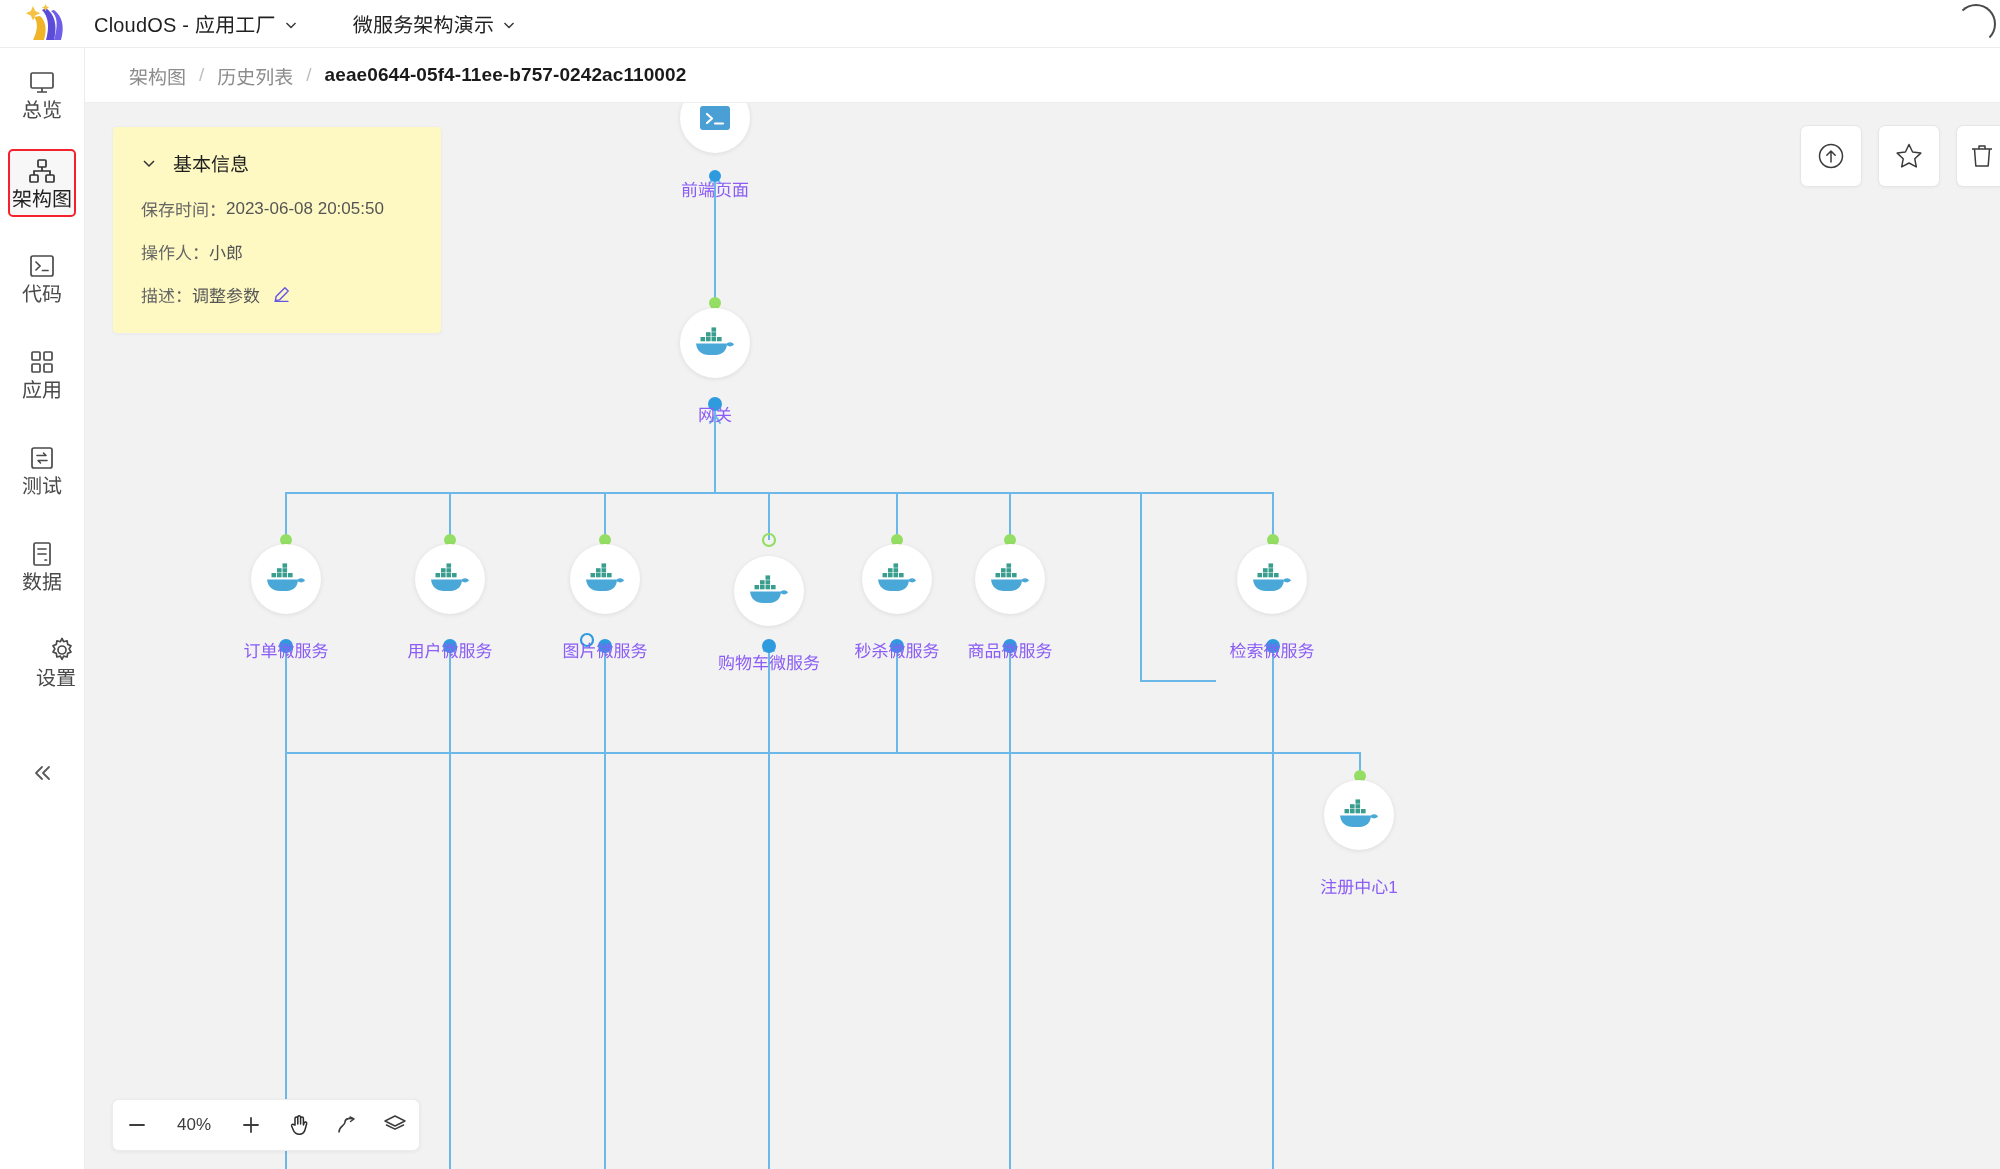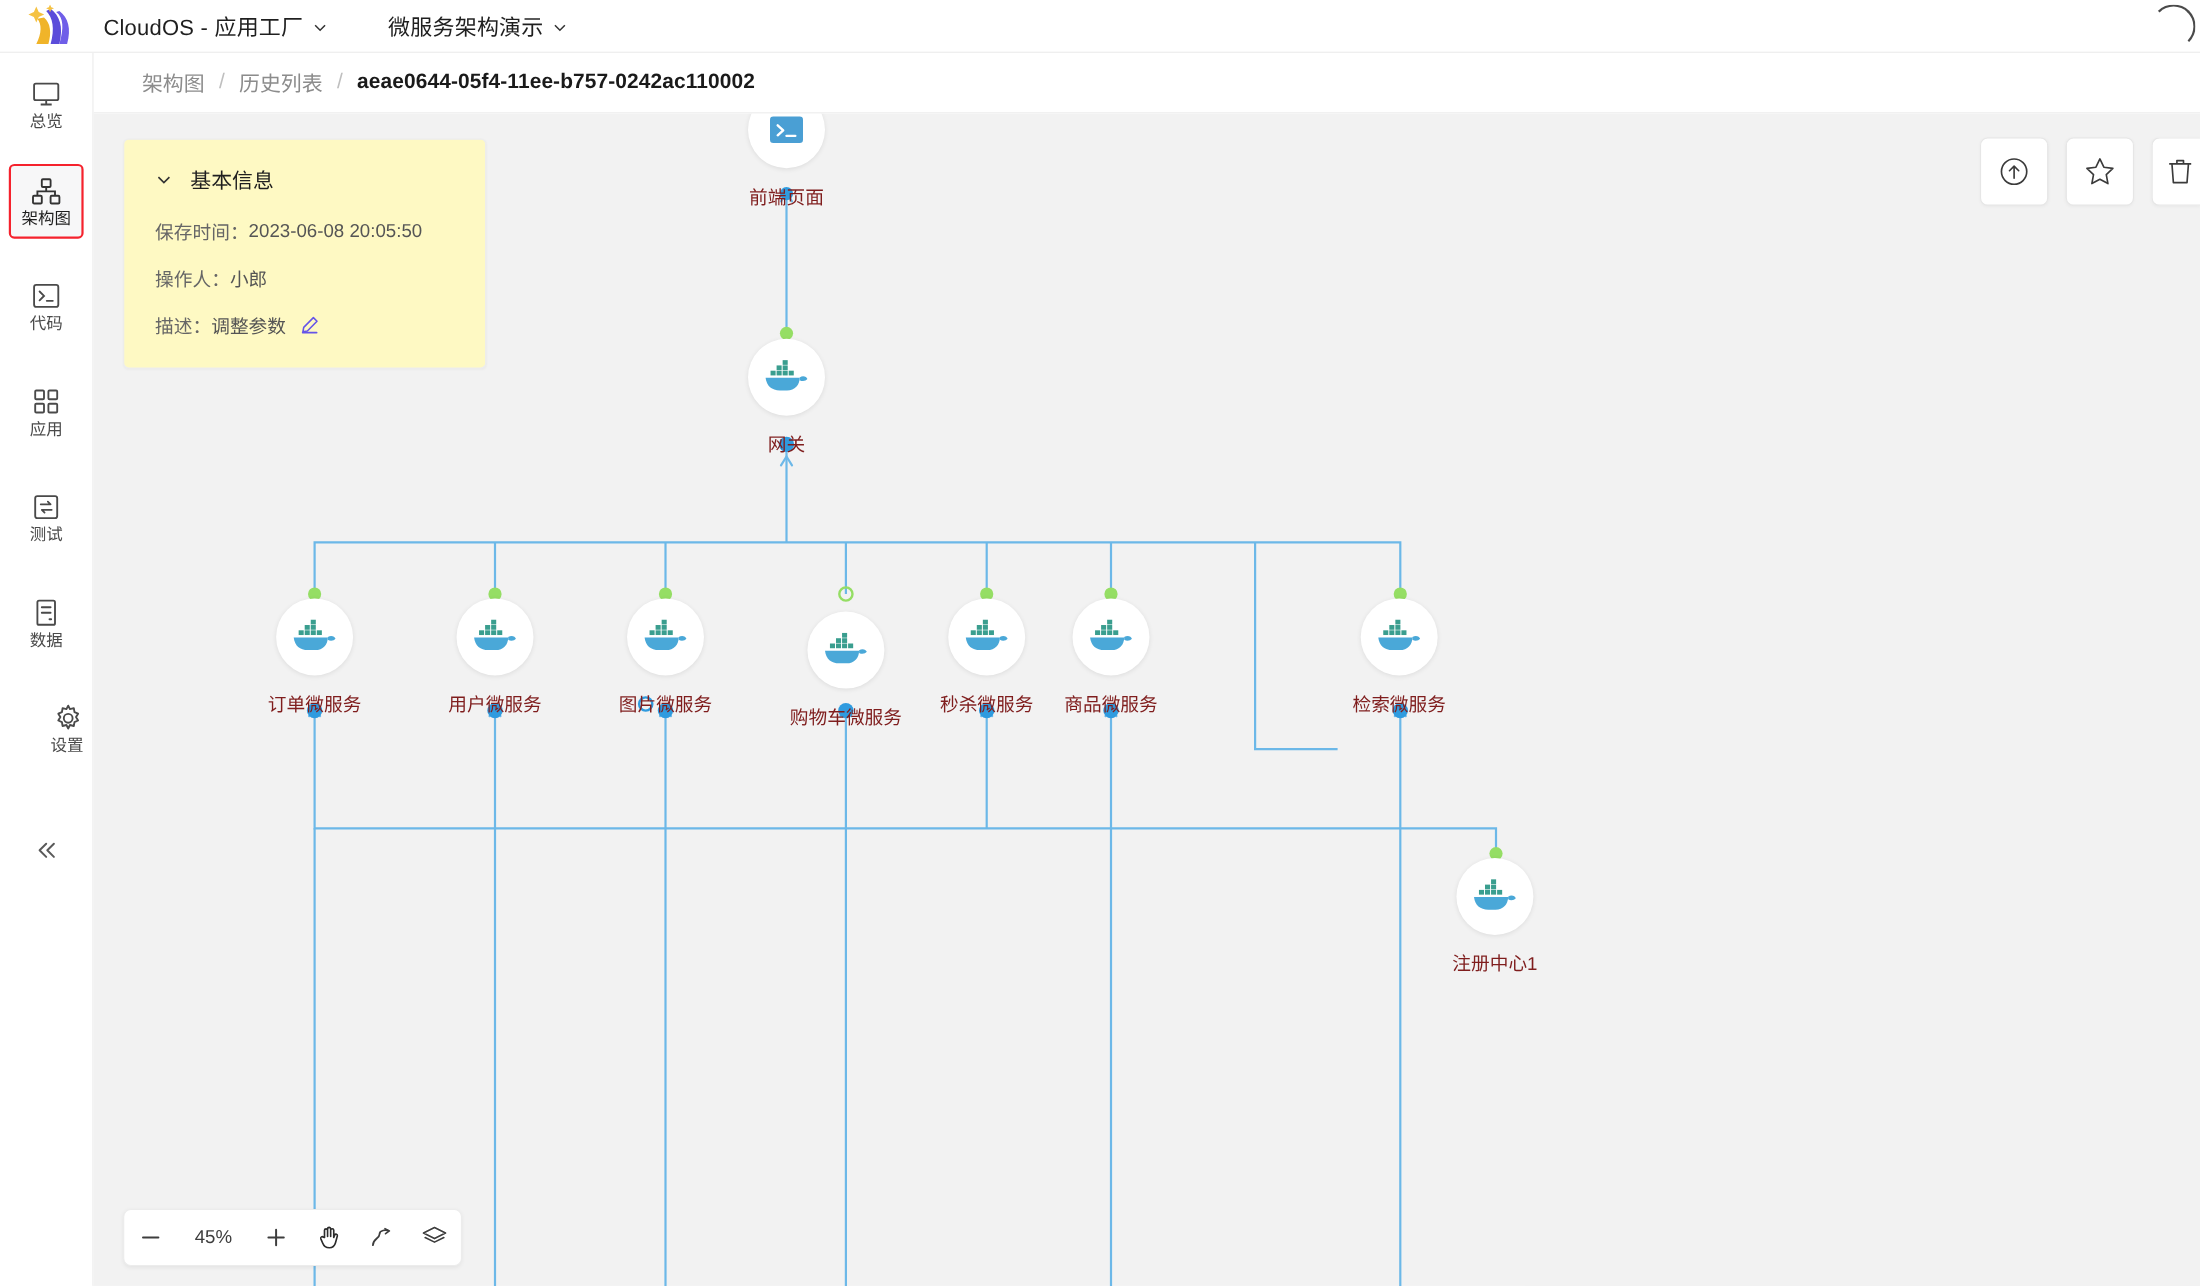--- a/index.html
+++ b/index.html
@@ -42,21 +42,21 @@
   .sidebar {
     position:absolute; left:0; top:48px; width:85px; height:1121px;
     background:#ffffff; border-right:1px solid #ececec; z-index:30;
   }
   .side-item {
     position:absolute; left:8px; width:68px; height:68px;
     display:flex; flex-direction:column; align-items:center; justify-content:center;
     gap:4px; cursor:pointer; border-radius:6px;
   }
   .side-item .s-ico { width:28px; height:28px; display:block; }
-  .side-item .s-lbl { font-size:15px; color:#4a4a4a; line-height:1; }
+  .side-item .s-lbl { font-size:20px; color:#4a4a4a; line-height:1; }
   .side-item.active {
     background:#f7f7f8; border:2.5px solid #f5222d; border-radius:5px;
   }
   .side-collapse {
     position:absolute; left:8px; top:700px; width:68px; height:50px;
     display:flex; align-items:center; justify-content:center; cursor:pointer;
     color:#6b6b6b; font-size:22px;
   }
 
   
@@ -108,21 +108,21 @@
   .act-btn.clipped { width:44px; border-radius:7px 0 0 7px; border-right:none; justify-content:flex-start; padding-left:10px; }
 
   
   .node { position:absolute; z-index:8; }
   .node .bubble {
     width:70px; height:70px; border-radius:50%; background:#ffffff;
     display:flex; align-items:center; justify-content:center;
     box-shadow:0 1px 5px rgba(0,0,0,.09); cursor:pointer;
   }
   .node .nlabel {
-    margin-top:12px; text-align:center; font-size:17px; color:#7f1d1d;
+    margin-top:23px; text-align:center; font-size:17px; color:#8b5cf6;
     white-space:nowrap; transform:translateX(-50%); position:absolute; left:35px;
   }
 
   
   .zoombar {
     position:absolute; left:27px; bottom:18px; height:52px;
     background:#ffffff; border:1px solid #ececec; border-radius:7px;
     display:flex; align-items:center; z-index:20;
     box-shadow:0 1px 4px rgba(0,0,0,.06);
   }
@@ -545,21 +545,21 @@
       </div>
       <div class="nlabel">注册中心1</div>
     </div>
 
     <div class="zoombar">
       <div class="zb-btn">
         <svg width="22" height="22" viewBox="0 0 22 22">
           <path d="M4 11 h14" stroke="#3d3d3d" stroke-width="1.8" stroke-linecap="round"></path>
         </svg>
       </div>
-      <div class="zb-pct">45%</div>
+      <div class="zb-pct">40%</div>
       <div class="zb-btn">
         <svg width="22" height="22" viewBox="0 0 22 22">
           <path d="M4 11 h14 M11 4 v14" stroke="#3d3d3d" stroke-width="1.8" stroke-linecap="round"></path>
         </svg>
       </div>
       <div class="zb-btn sel">
         <svg width="24" height="24" viewBox="0 0 24 24">
           <path d="M8 12 V5.5 a1.4 1.4 0 0 1 2.8 0 V11 V4.2 a1.4 1.4 0 0 1 2.8 0 V11 V5.4 a1.4 1.4 0 0 1 2.8 0 V12 l.9 -2.4 a1.3 1.3 0 0 1 2.4 .9 l-1.7 6.2 c-.8 2.9 -2.7 4.6 -5.6 4.6 -3.2 0 -5.1 -1.6 -6.1 -4.3 L4.6 13 a1.35 1.35 0 0 1 2.3 -1.3 Z" fill="none" stroke="#2b2b2b" stroke-width="1.5" stroke-linejoin="round"></path>
         </svg>
       </div>

